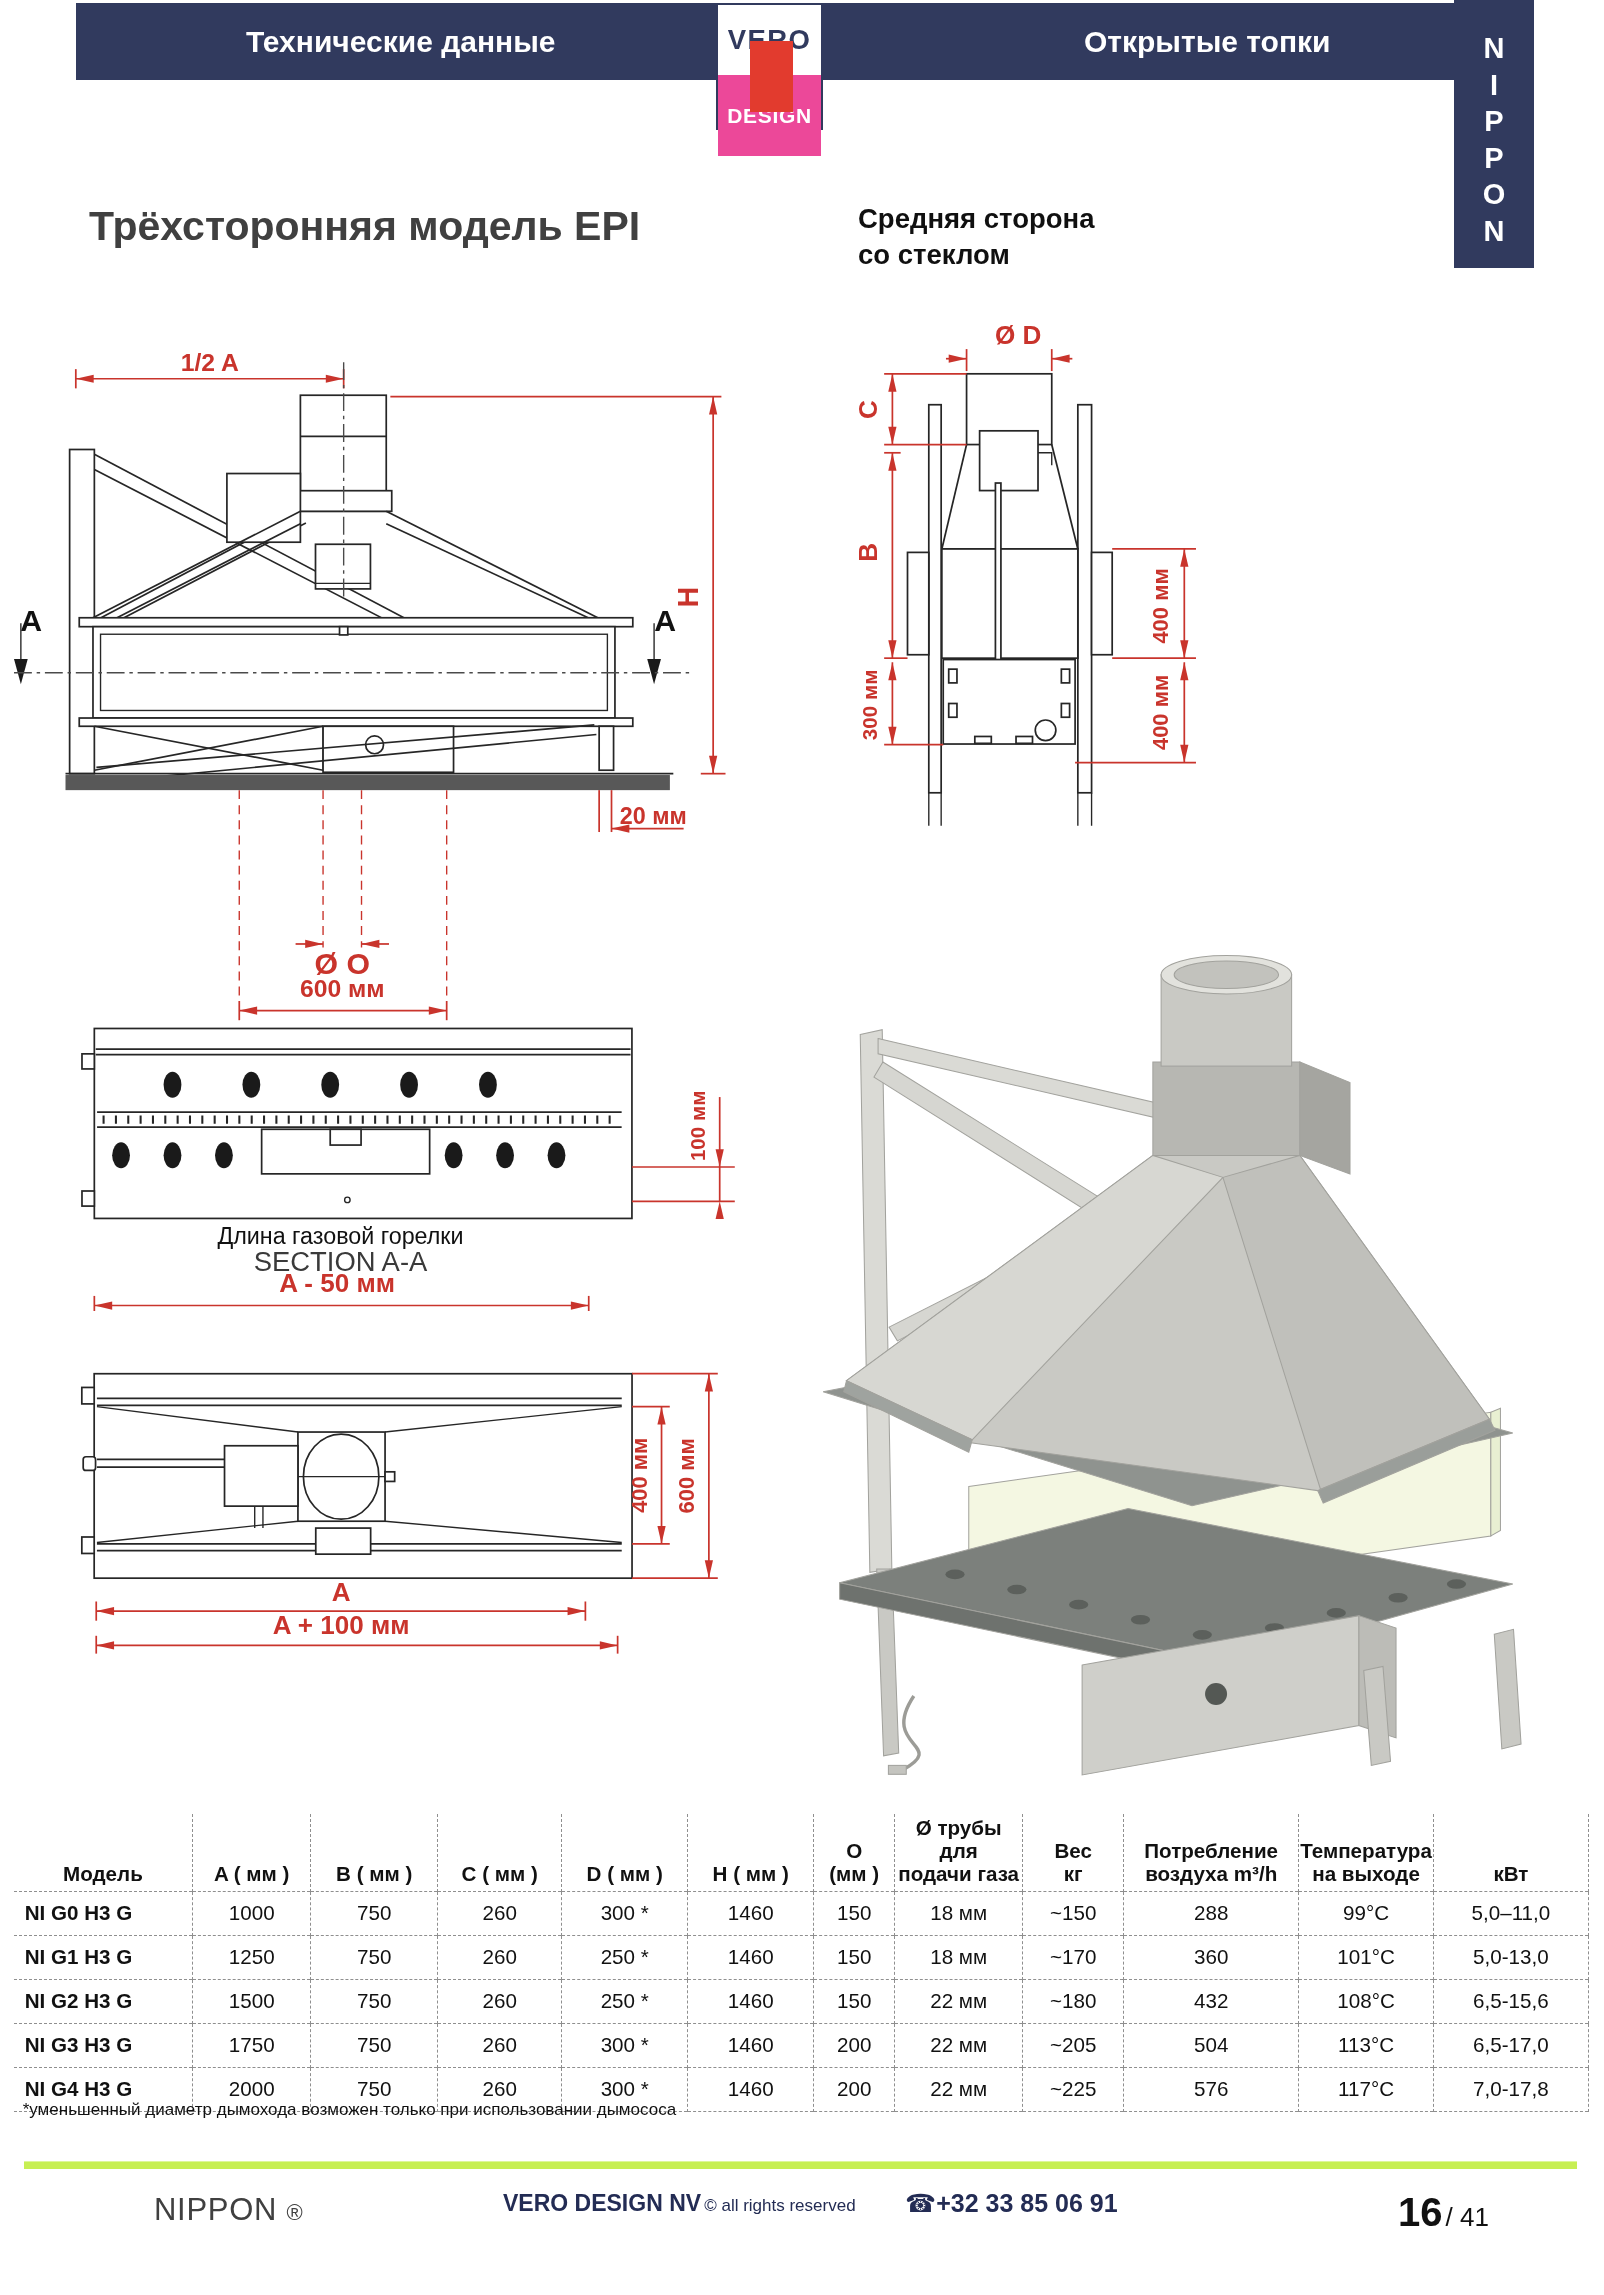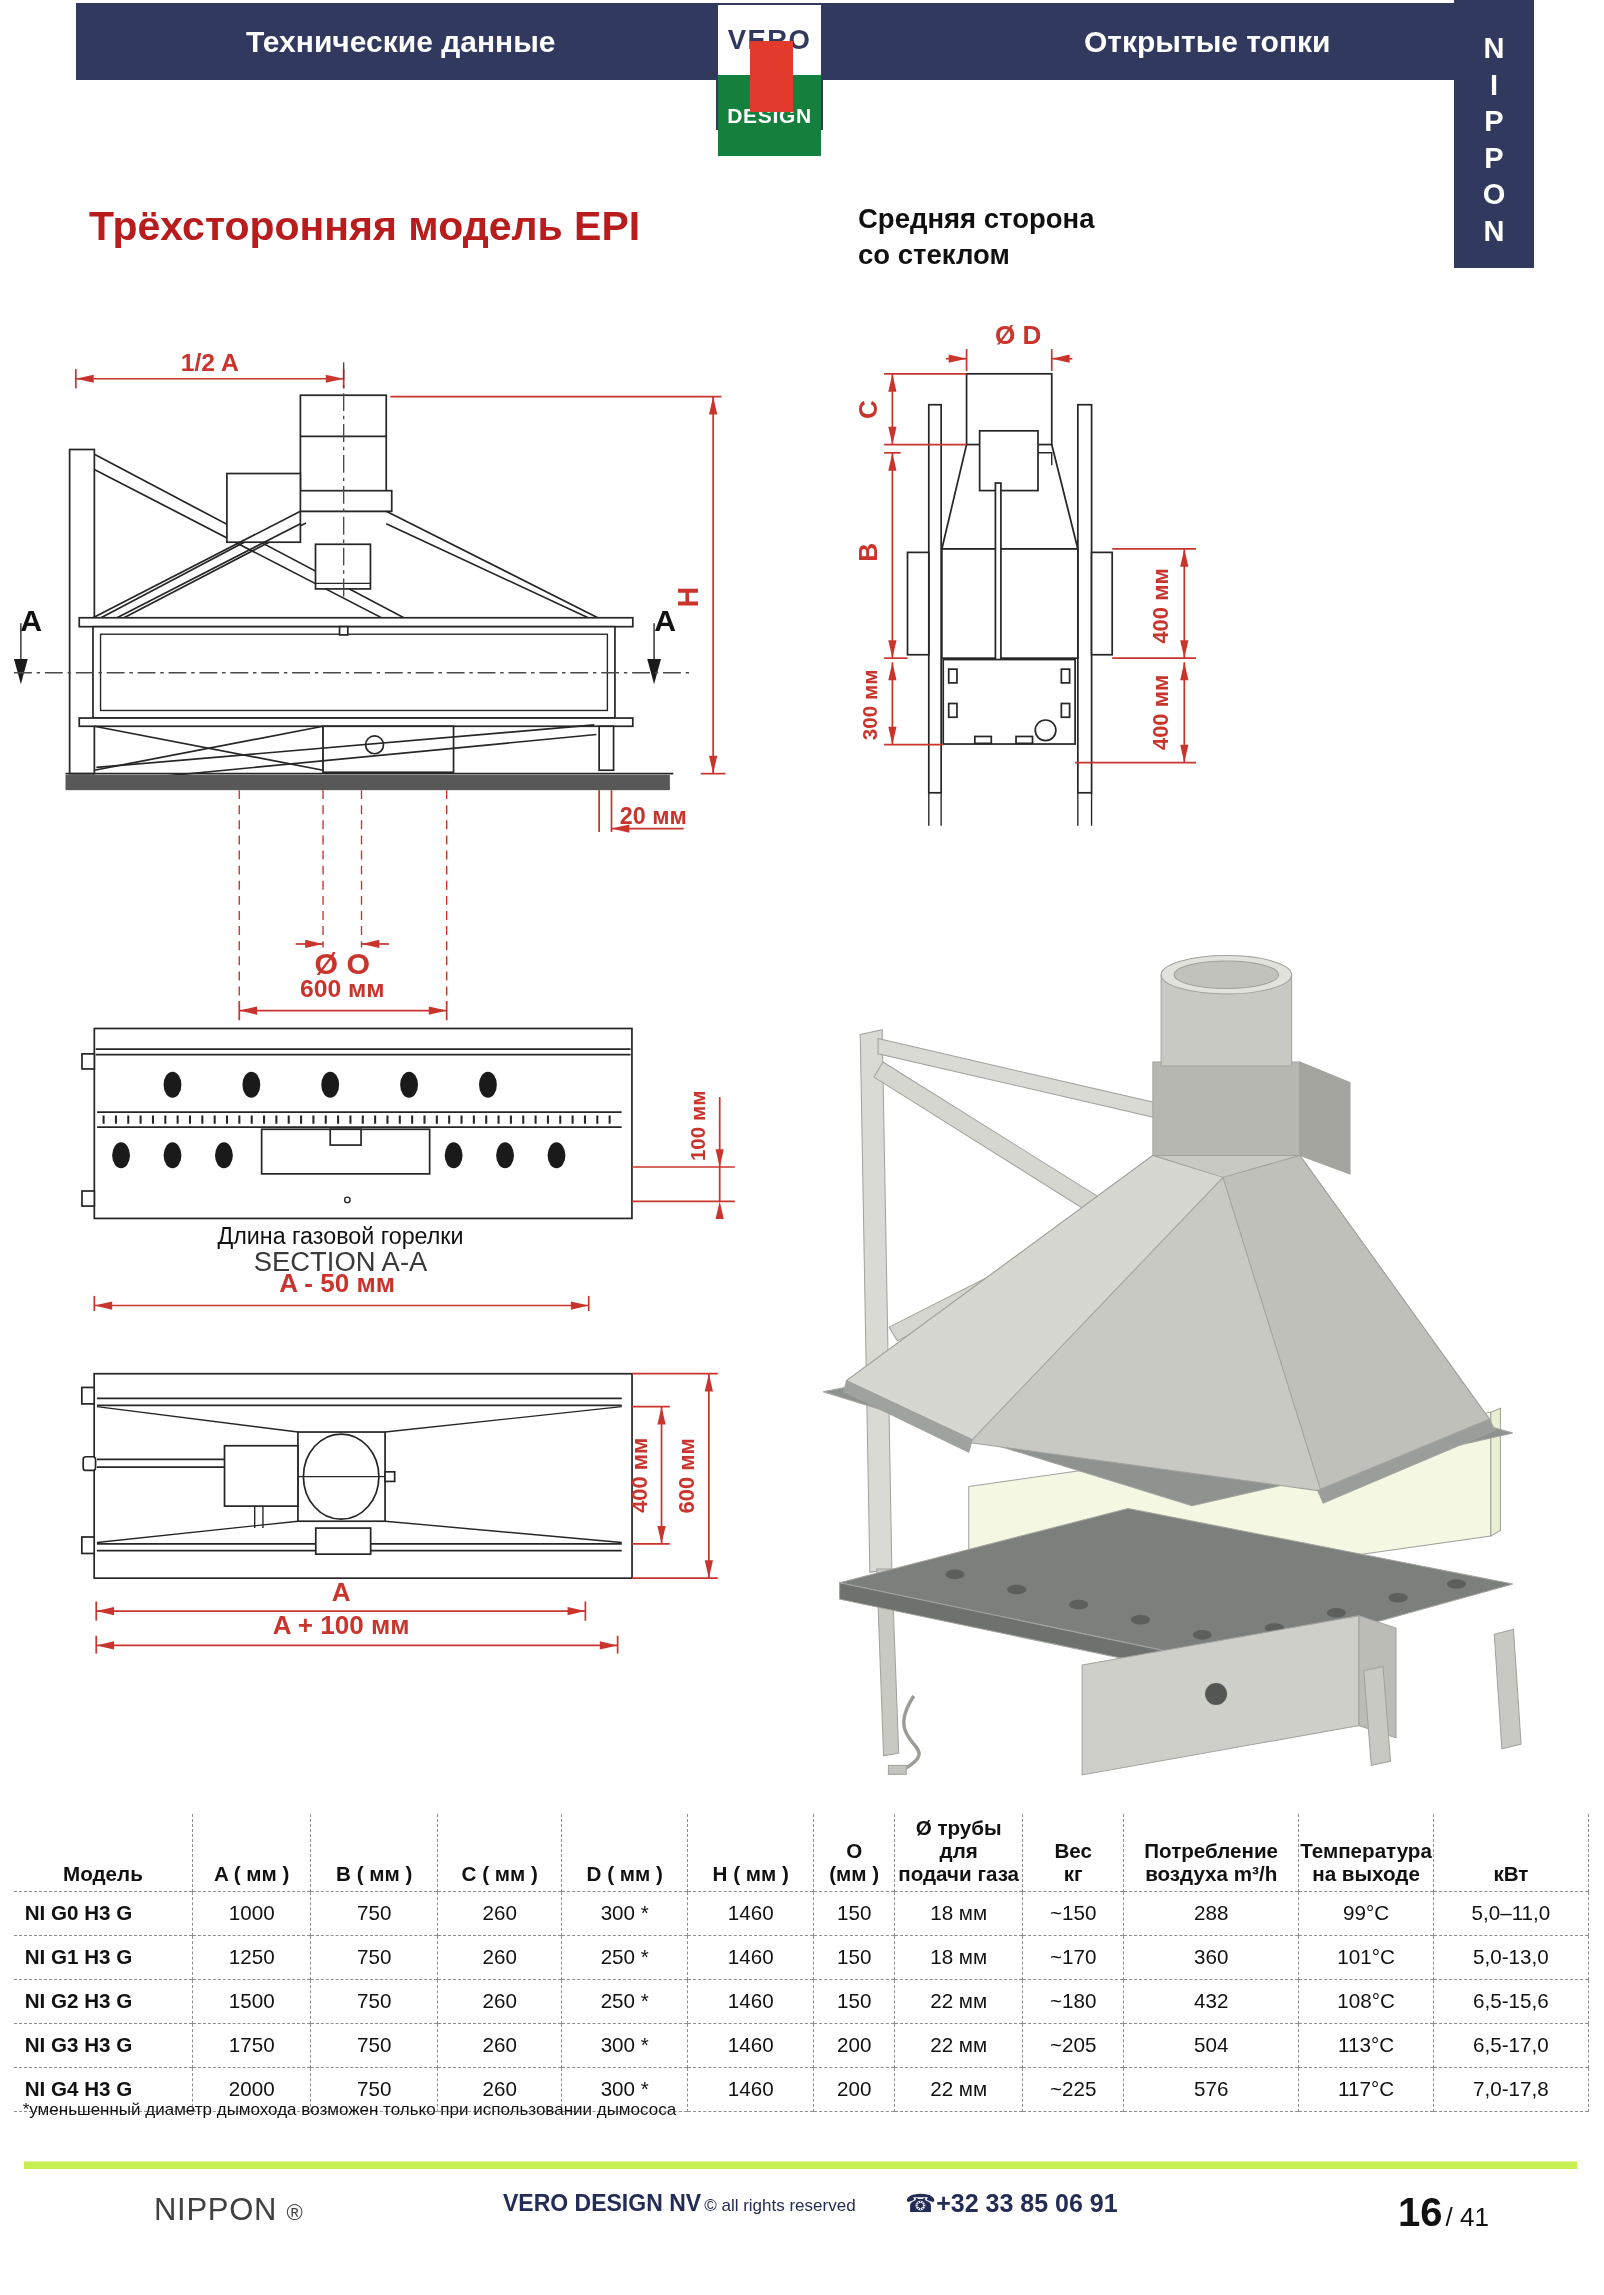--- a/index.html
+++ b/index.html
@@ -8,26 +8,26 @@
     font-family:"Liberation Sans","DejaVu Sans",sans-serif;overflow:hidden;
   }
   .abs{position:absolute;}
   
   .hdr-bar{left:76px;top:3.4px;width:1458px;height:77px;background:#313a5e;}
   .hdr-txt{color:#fff;font-size:30px;font-weight:bold;line-height:77px;white-space:nowrap;margin-left:40px;}
   .hdr-left{left:206px;top:3.4px;}
   .hdr-right{left:1044px;top:3.4px;}
   .logo{left:716px;top:3.4px;width:107px;height:127px;border:2.1px solid #313a5e;box-sizing:border-box;background:#fff;}
   .logo-top{height:70px;display:flex;align-items:center;justify-content:center;background:#fff;color:#313a5e;font-size:27.5px;font-weight:bold;letter-spacing:1.4px;}
-  .logo-bottom{height:81px;display:flex;align-items:center;justify-content:center;background:#15803d;color:#fff;font-size:21px;font-weight:bold;letter-spacing:0.7px;}
+  .logo-bottom{height:81px;display:flex;align-items:center;justify-content:center;background:#ec4899;color:#fff;font-size:21px;font-weight:bold;letter-spacing:0.7px;}
   .logo-red{position:absolute;left:32px;top:36px;width:43px;height:71px;background:#e23b2e;}
   .nippon-bar{left:1454px;top:0;width:80px;height:268px;background:#313a5e;display:flex;flex-direction:column;align-items:center;padding-top:34px;box-sizing:border-box;gap:7.6px;}
   .nippon-bar span{color:#fff;font-size:29px;font-weight:bold;line-height:29px;}
   
-  .title-main{left:89px;top:203px;font-size:41px;font-weight:bold;color:#b91c1c;white-space:nowrap;}
+  .title-main{left:89px;top:203px;font-size:41px;font-weight:bold;color:#404040;white-space:nowrap;}
   .title-sub{left:858px;top:201px;font-size:27.5px;font-weight:bold;color:#101010;line-height:36px;}
   
   svg{position:absolute;overflow:visible;}
   .ln{stroke:#262626;stroke-width:2.5;fill:none;}
   .lnt{stroke:#262626;stroke-width:2;fill:none;}
   .fillw{fill:#ffffff;stroke:#262626;stroke-width:2.5;}
   .gnd{fill:#585858;stroke:none;}
   .red{stroke:#c9342c;stroke-width:2.5;fill:none;}
   .reddash{stroke:#c9342c;stroke-width:2;fill:none;stroke-dasharray:13 9;}
   .af{fill:#c9342c;stroke:none;}

